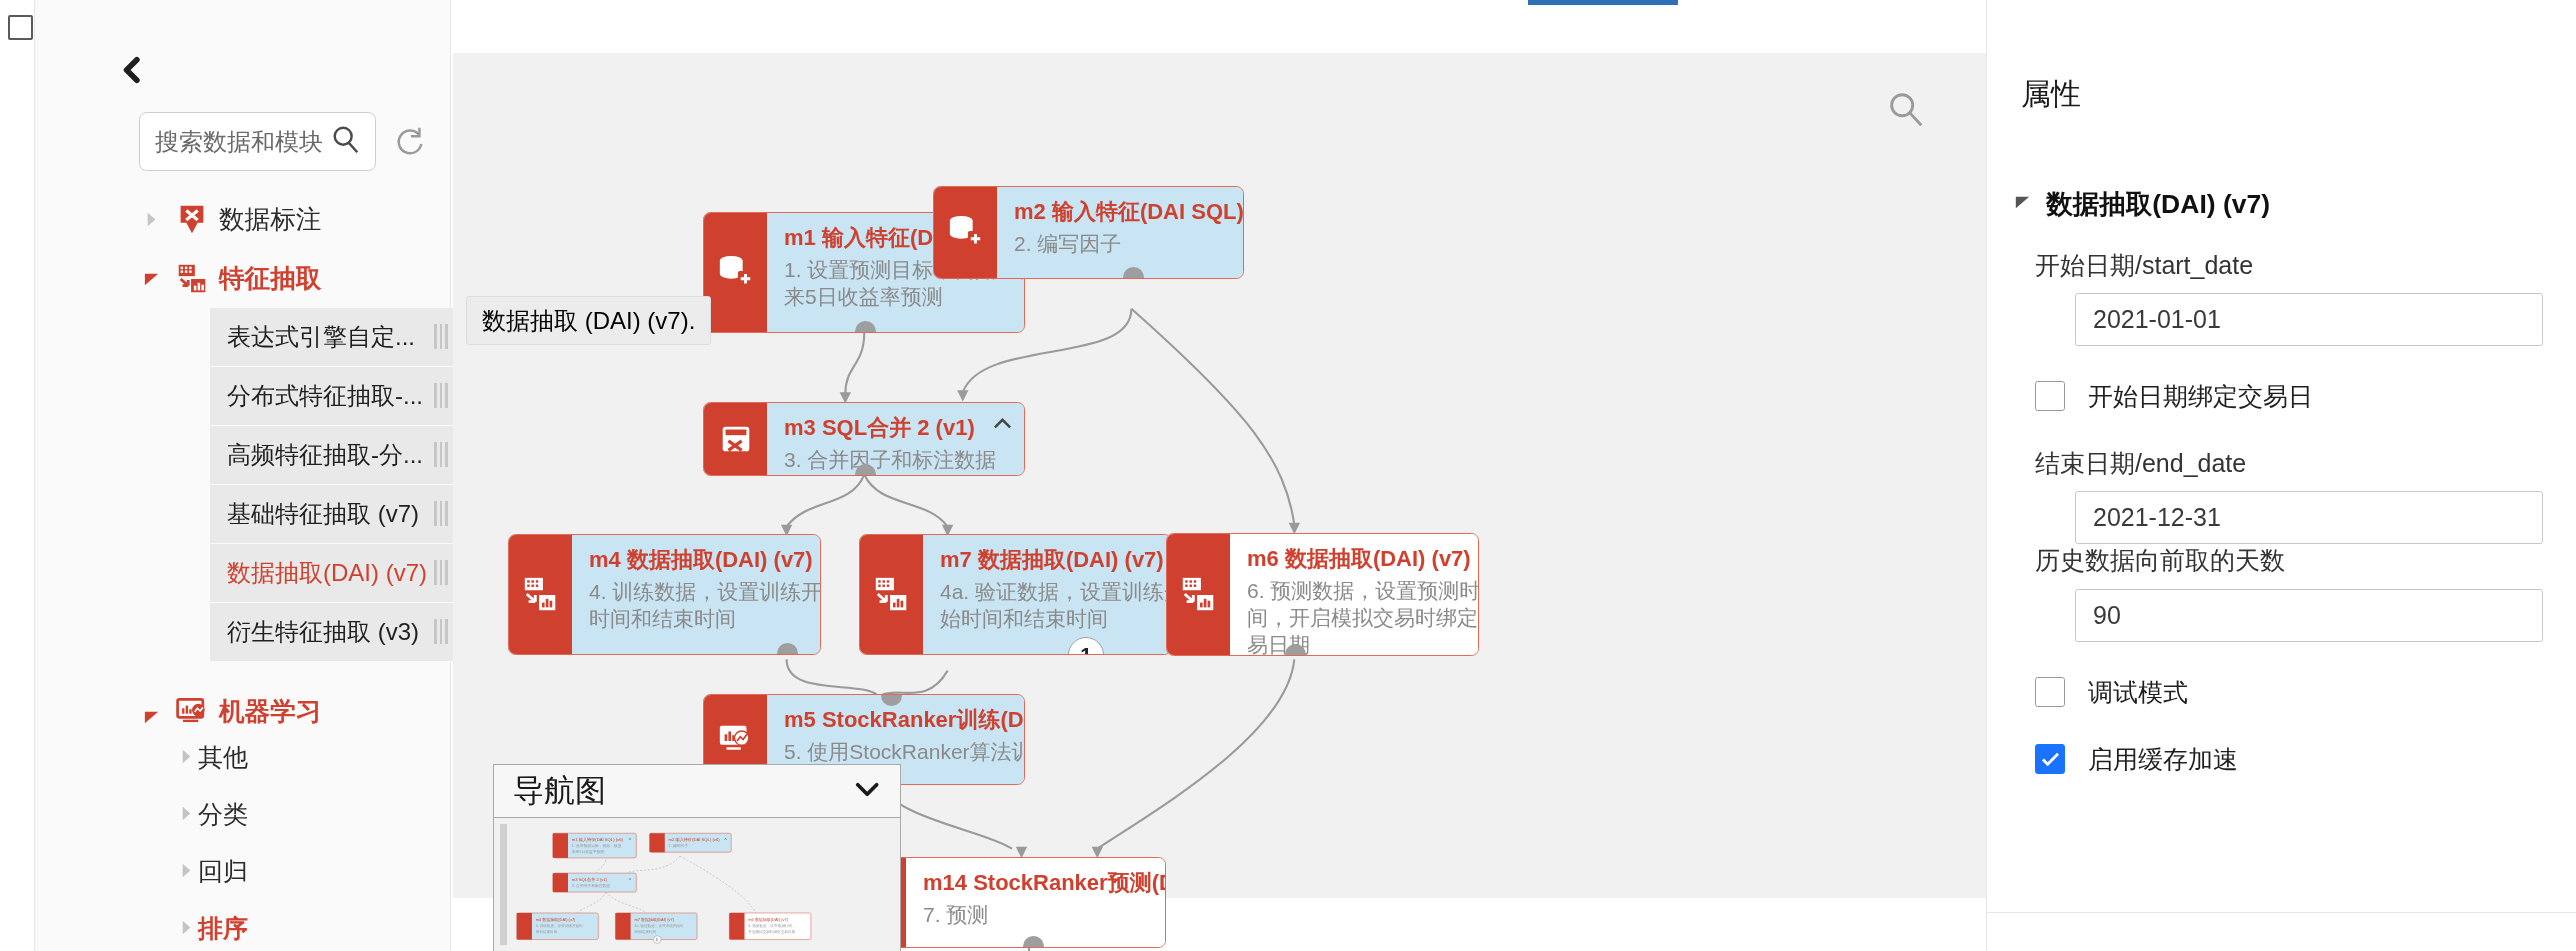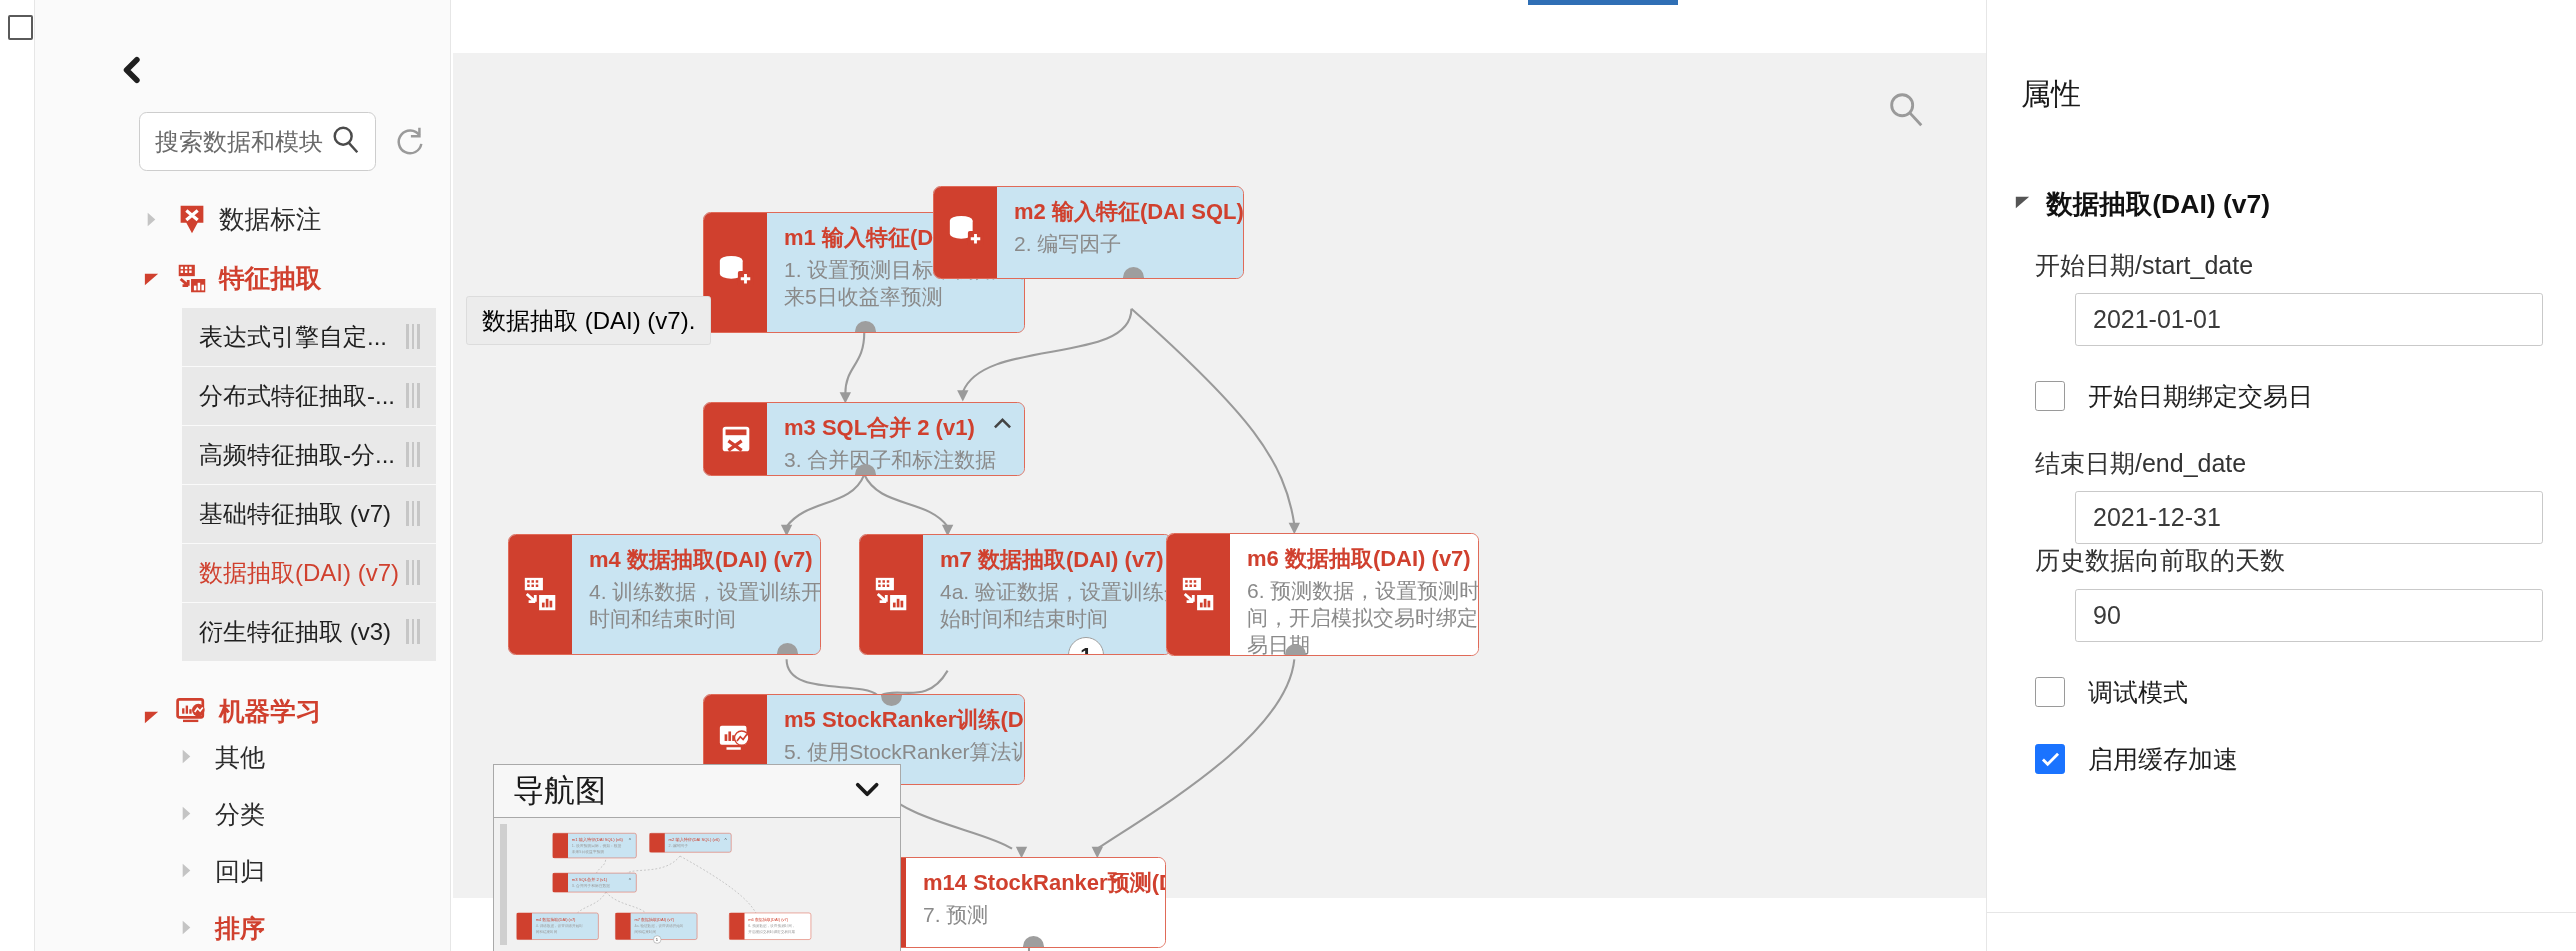--- a/index.html
+++ b/index.html
@@ -40,30 +40,30 @@
   .refresh-btn { width:36px; height:36px; }
 
   .tree { position:absolute; left:104px; top:190px; width:313px; }
   .tree-group { display:flex; align-items:center; height:59px; gap:9.5px; }
   .tree-caret { width:25px; height:25px; display:flex; align-items:center; justify-content:center; }
   .tree-group-label { font-size:25.6px; font-weight:bold; }
   .tree-group-label.red { color:#d0402e; }
   .tree-group-label.dark { color:#2b2b2b; font-weight:normal; }
   .grp-icon { width:36px; height:36px; display:flex; align-items:center; justify-content:center; }
 
-  .leaf { position:relative; margin-left:43px; width:254px; height:59px;
+  .leaf { position:relative; margin-left:71px; width:254px; height:59px;
     background:#e9e9e9; border-bottom:1.9px solid #fafafa; display:flex; align-items:center;
     padding-left:17px; }
   .leaf-label { font-size:24px; color:#1f1f1f; white-space:nowrap; overflow:hidden; }
   .leaf-label.sel { color:#d0402e; }
   .grip { position:absolute; right:15px; top:16px; width:15px; height:25px;
     display:flex; gap:2.8px; }
   .grip i { width:2.8px; height:25px; background:#c6c6c6; display:block; }
 
-  .sub-item { display:flex; align-items:center; height:57px; gap:17px; margin-left:38px; }
+  .sub-item { display:flex; align-items:center; height:57px; margin-left:38px; }
   .sub-caret { width:21px; height:21px; }
   .sub-label { font-size:25px; color:#2b2b2b; }
   .sub-label.red { color:#d0402e; font-weight:bold; }
 
   
   .canvas { position:absolute; left:453px; top:53px; width:1533px; height:845px;
     background:#f1f1f1; }
   .canvas-search { position:absolute; right:59px; top:36px; width:42px; height:42px; }
 
   .node { position:absolute; display:flex; border:0.9px solid #e06a58;

